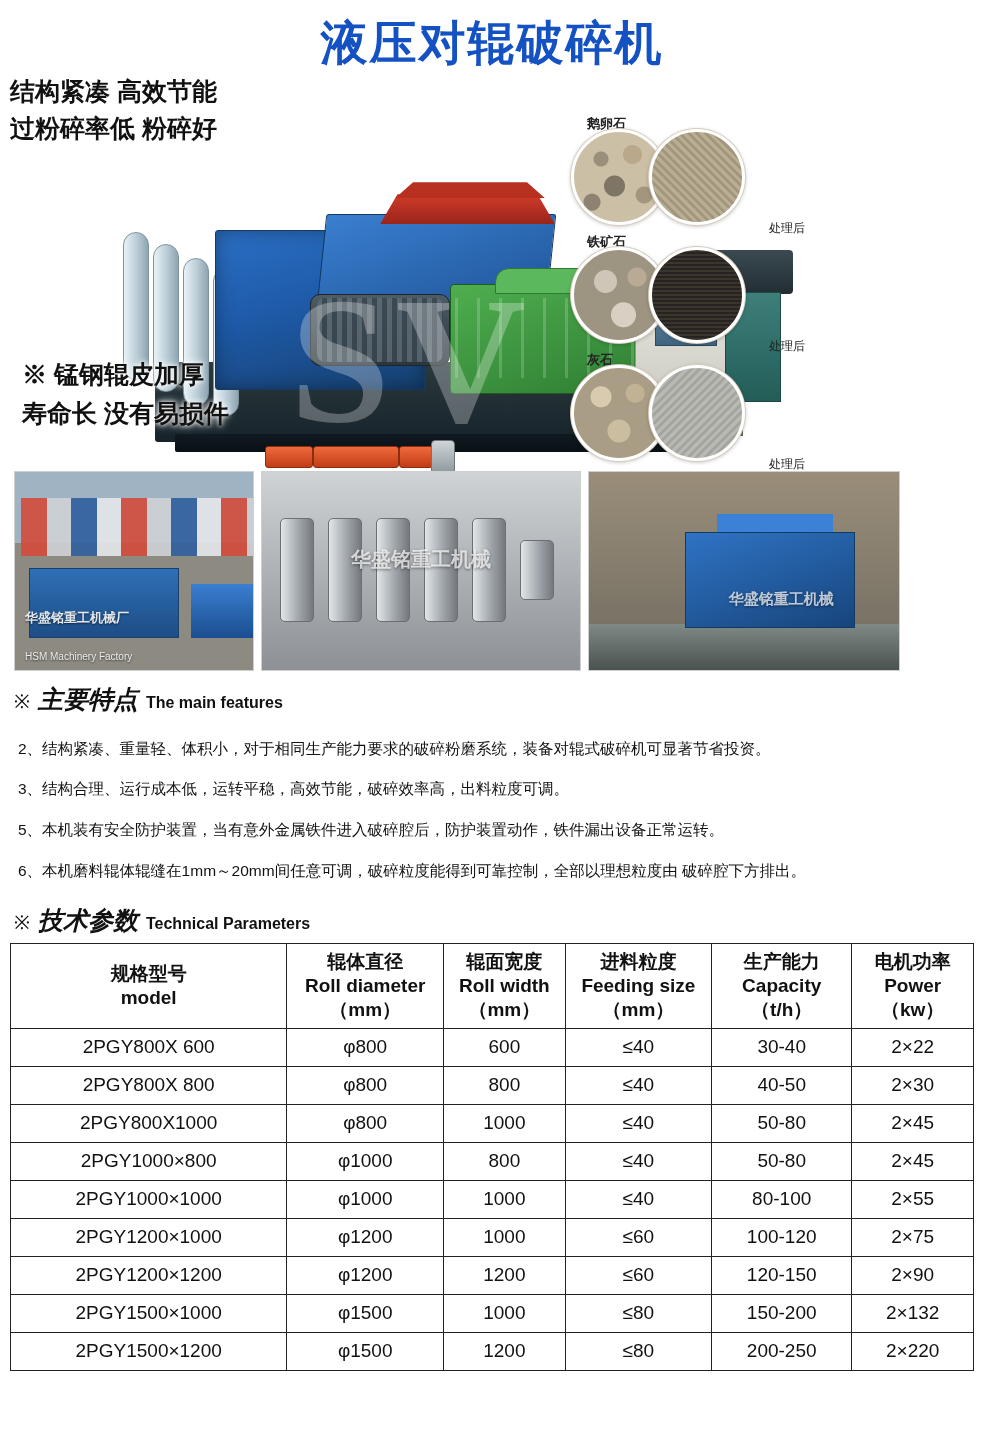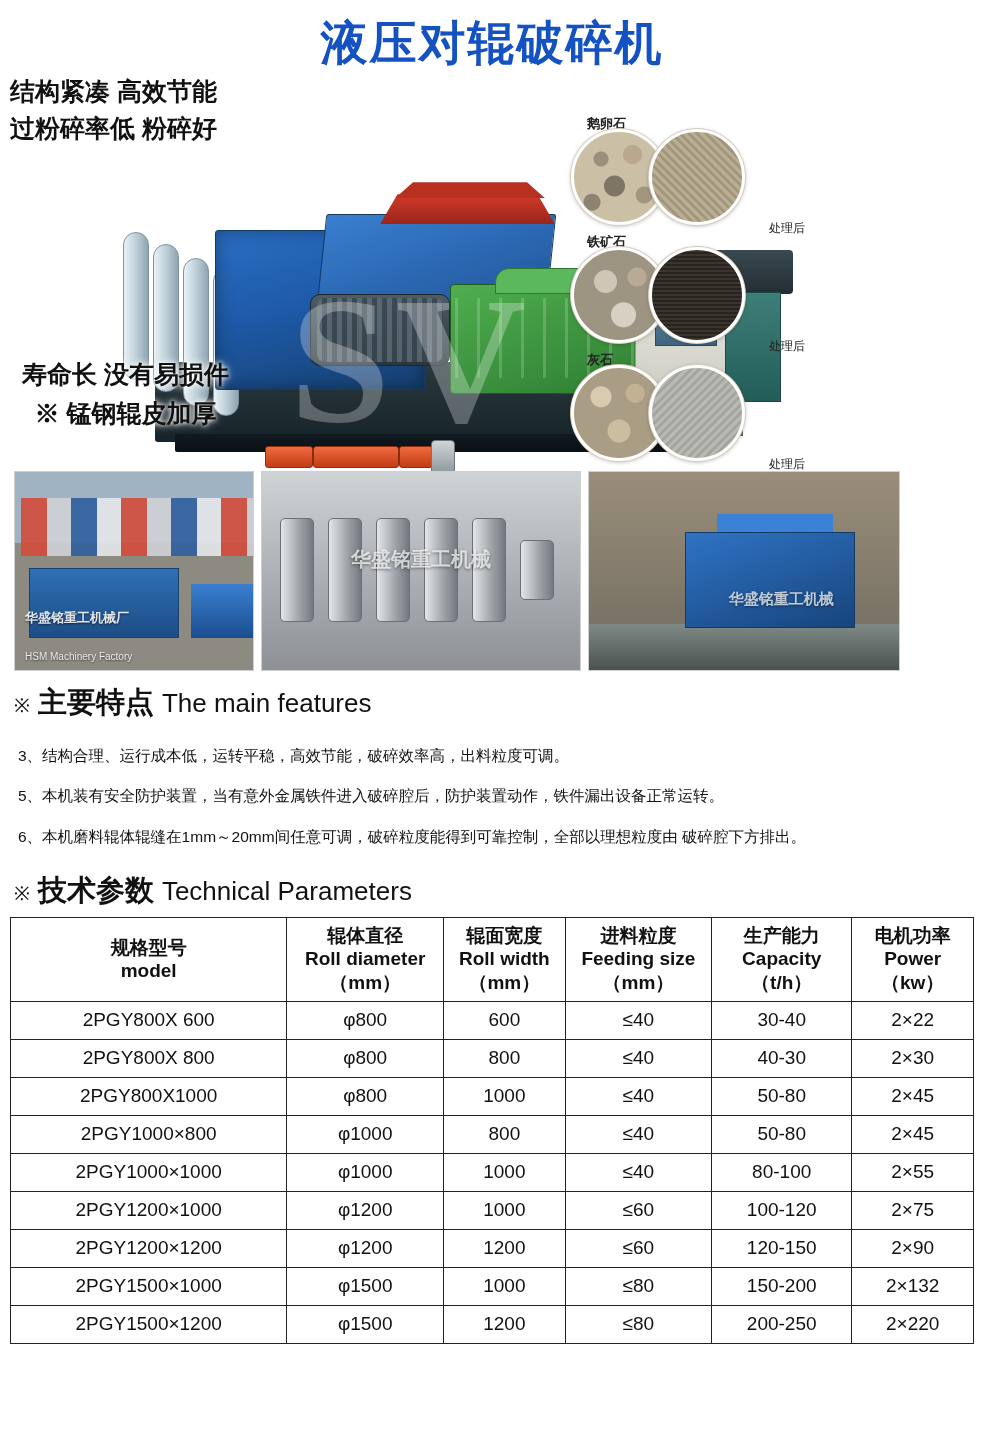--- a/index.html
+++ b/index.html
@@ -18,21 +18,21 @@
     font-size: 47px;
     font-weight: bold;
     color: #1452c4;
     letter-spacing: 2px;
     padding-top: 18px;
     line-height: 1.05;
     text-shadow: 1px 1px 0 #fff;
   }
 
   
-  .hero { position: relative; width: 819px; height: 400px; text-align: center; }
+  .hero { position: relative; width: 819px; height: 400px; }
 
   .hero-bullets { position:absolute; left: 10px; top: 6px; z-index: 6; }
   .hero-bullets div {
     font-size: 25px; font-weight: bold; color:#111; line-height: 1.45;
     text-shadow: 0 0 4px #fff, 0 0 8px #fff;
   }
   .hero-bullets2 { position:absolute; left: 22px; top: 288px; z-index:6; }
   .hero-bullets2 div {
     font-size: 25px; font-weight: bold; color:#111; line-height:1.55;
     text-shadow: 0 0 4px #fff, 0 0 8px #fff;
@@ -161,22 +161,22 @@
           background: linear-gradient(90deg,#e3e6e8,#9ba1a6 60%,#74797e); border:1px solid #6b7075; }
   
   .p3m { position:absolute; top: 60px; left: 96px; width: 170px; height: 96px;
          background: linear-gradient(160deg,#2f73c4,#17457c); border:1px solid #123a63; }
   .p3m2 { position:absolute; top: 42px; left: 128px; width: 116px; height: 22px; background:#3b82d6; }
   .p3floor { position:absolute; bottom: 0; left:0; width: 100%; height: 46px; background: linear-gradient(#7f8a86,#49524f); }
 
   
   .section-head { display:flex; align-items: baseline; gap: 8px; padding: 12px 0 2px 14px; }
   .mark { font-size: 19px; color:#111; }
-  .sh-cn { font-size: 29px; font-weight:bold; color:#111; }
-  .sh-en { font-size: 26px; font-weight:normal; color:#111; }
+  .sh-cn { font-size: 25px; font-weight:bold; color:#111;font-style:italic; }
+  .sh-en { font-size: 16px; font-weight:bold; color:#111; }
   .features { padding: 2px 14px 0 18px; }
   .feat { font-size: 15.5px; line-height: 1.62; color:#111; text-align: justify; }
 
   
   table { border-collapse: collapse; width: 964px; margin: 4px 10px 0 10px; table-layout: fixed; }
   th, td { border: 1px solid #222; text-align:center; color:#111; }
   thead th { font-size: 19px; font-weight: bold; padding: 6px 2px; line-height: 1.25; }
   thead th .en { font-weight: bold; }
   tbody td { font-size: 19px; padding: 5px 2px; height: 38px; }
   col.c0 { width: 268px; }
@@ -194,22 +194,22 @@
   <div class="title">液压对辊破碎机</div>
 
   <div class="hero">
 
     <div class="hero-bullets">
       <div>结构紧凑 高效节能</div>
       <div>过粉碎率低 粉碎好</div>
     </div>
 
     <div class="hero-bullets2">
+      <div>※ 锰钢辊皮加厚</div>
       <div>寿命长 没有易损件</div>
-      <div>※ 锰钢辊皮加厚</div>
     </div>
 
     <div class="machine">
       <div class="m-base"></div>
       <div class="m-base2"></div>
       <div class="m-tank t1"></div>
       <div class="m-tank t2"></div>
       <div class="m-tank t3"></div>
       <div class="m-tank t4"></div>
       <div class="m-blue"></div>
@@ -285,20 +285,21 @@
     </div>
   </div>
 
   <div class="section-head">
     <span class="mark">※</span>
     <span class="sh-cn">主要特点</span>
     <span class="sh-en">The main features</span>
   </div>
 
   <div class="features">
+    <p class="feat">2、结构紧凑、重量轻、体积小，对于相同生产能力要求的破碎粉磨系统，装备对辊式破碎机可显著节省投资。</p>
     <p class="feat">3、结构合理、运行成本低，运转平稳，高效节能，破碎效率高，出料粒度可调。</p>
     <p class="feat">5、本机装有安全防护装置，当有意外金属铁件进入破碎腔后，防护装置动作，铁件漏出设备正常运转。</p>
     <p class="feat">6、本机磨料辊体辊缝在1mm～20mm间任意可调，破碎粒度能得到可靠控制，全部以理想粒度由 破碎腔下方排出。</p>
   </div>
 
   <div class="section-head" style="padding-top:6px">
     <span class="mark">※</span>
     <span class="sh-cn">技术参数</span>
     <span class="sh-en">Technical Parameters</span>
   </div>
@@ -352,21 +353,21 @@
         <td>600</td>
         <td>≤40</td>
         <td>30-40</td>
         <td>2×22</td>
       </tr>
       <tr>
         <td>2PGY800X 800</td>
         <td>φ800</td>
         <td>800</td>
         <td>≤40</td>
-        <td>40-30</td>
+        <td>40-50</td>
         <td>2×30</td>
       </tr>
       <tr>
         <td>2PGY800X1000</td>
         <td>φ800</td>
         <td>1000</td>
         <td>≤40</td>
         <td>50-80</td>
         <td>2×45</td>
       </tr>

